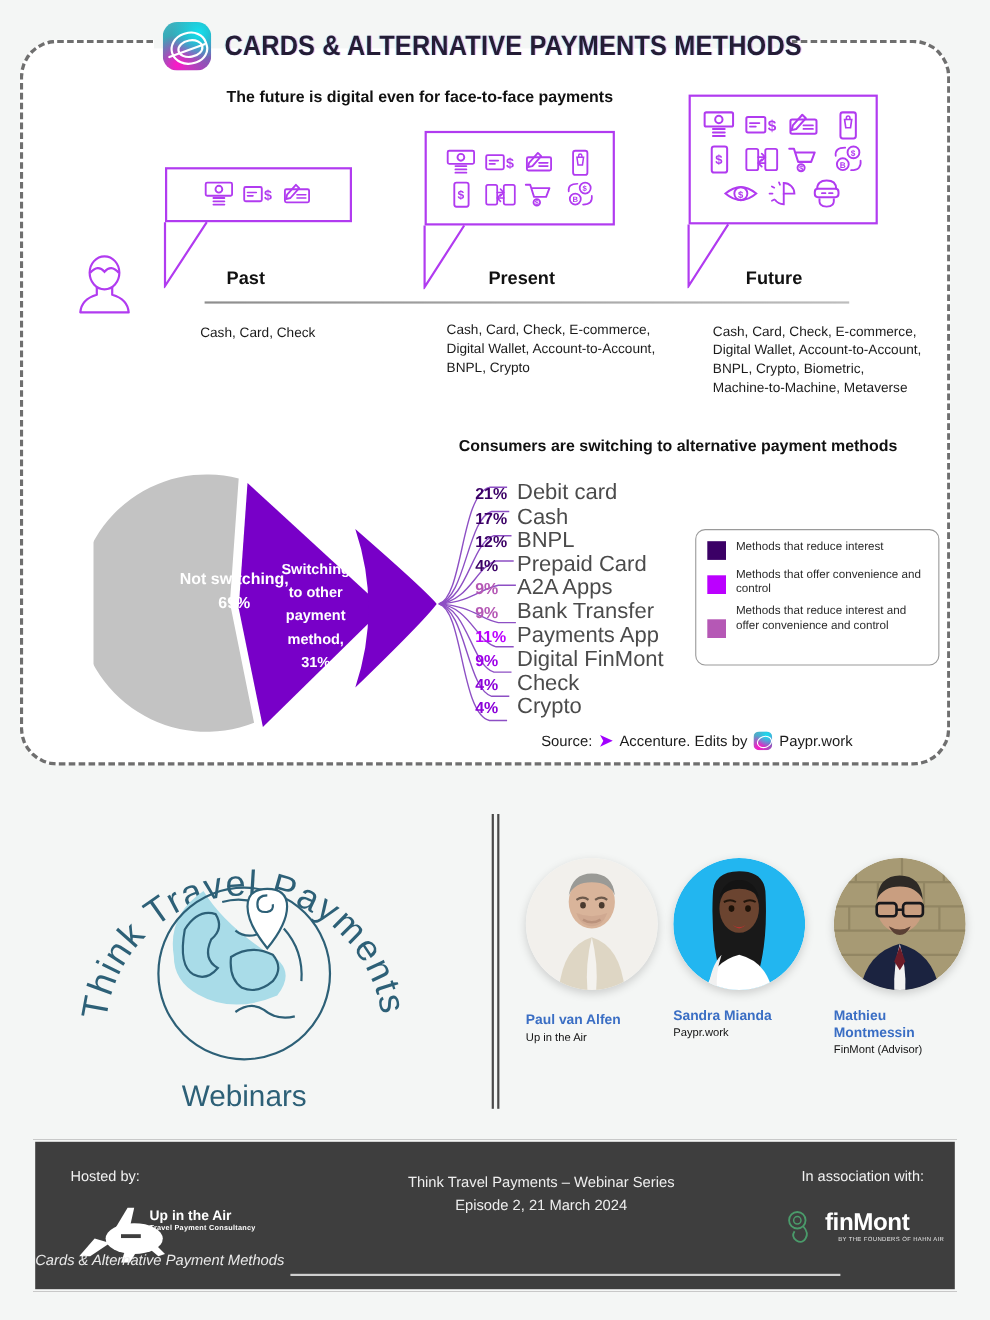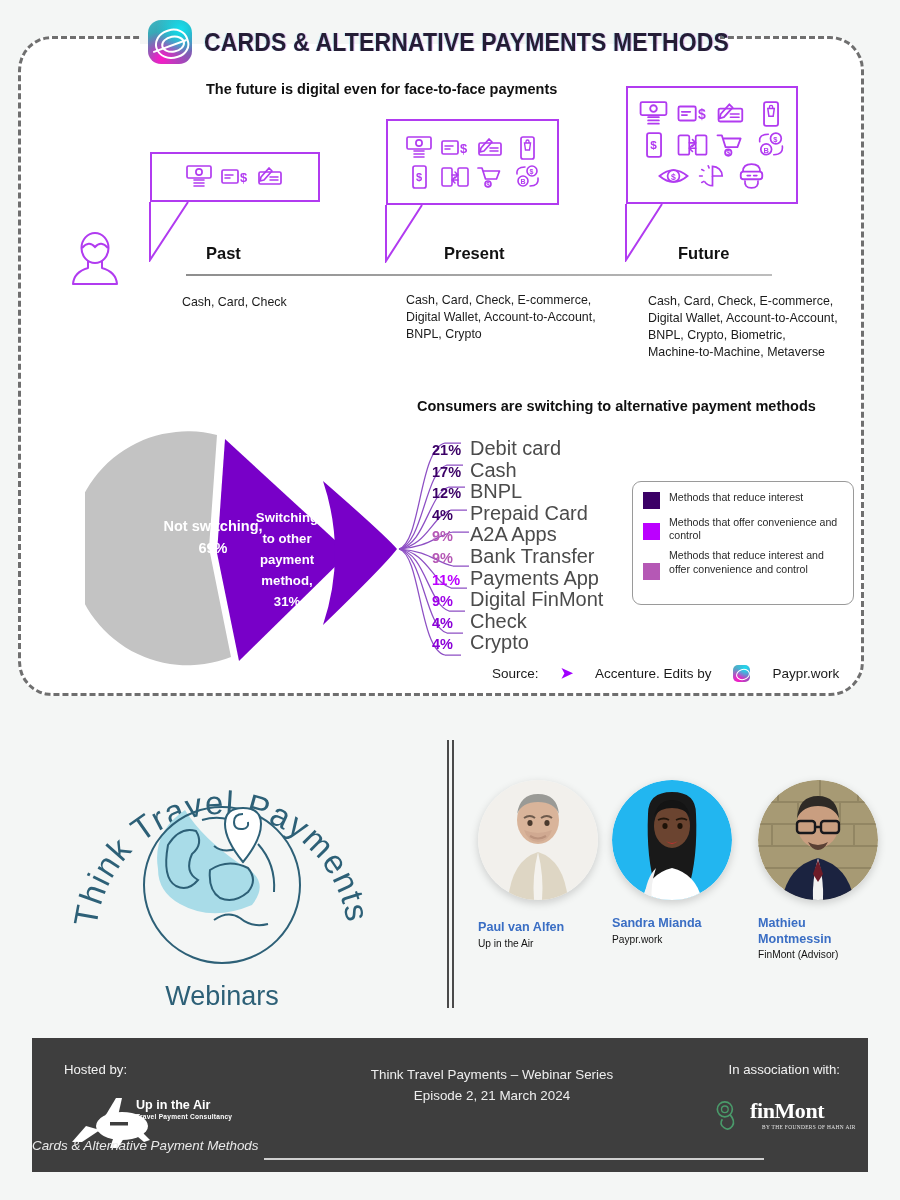--- a/index.html
+++ b/index.html
@@ -112,21 +112,21 @@
   .leg-tx{font-size:10.6px;line-height:13.2px;color:#2a2a2a;}
 
   .callouts{position:absolute;left:432px;top:437px;width:230px;}
   .co-row{display:flex;align-items:baseline;height:21.6px;}
   .co-pct{font-size:14.5px;font-weight:bold;width:38px;flex:none;}
   .co-lab{font-size:20px;color:#4b4b4b;}
 
   .source{
     position:absolute;left:492px;top:664px;
     font-size:13.5px;color:#1b1b1b;
-    display:flex;align-items:center;gap:22px;white-space:nowrap;
+    display:flex;align-items:center;gap:6px;white-space:nowrap;
   }
   .acc-chev{color:#a100ff;font-weight:bold;font-size:15px;}
   .src-logo{
     width:17px;height:17px;border-radius:5px;flex:none;position:relative;
     background:
       radial-gradient(circle at 72% 20%, #17dff0 0%, rgba(20,224,239,0) 55%),
       radial-gradient(circle at 28% 85%, #ff16c8 0%, rgba(255,22,200,0) 58%),
       linear-gradient(150deg,#45bcc8,#a93fbb);
     overflow:hidden;
   }
@@ -169,21 +169,21 @@
     font-size:13.4px;color:#eeeeee;line-height:21px;
   }
   .f-assoc{position:absolute;right:28px;top:24px;font-size:13.2px;color:#f2f2f2;}
   .uita{position:absolute;left:38px;top:54px;width:200px;height:56px;}
   .uita .txt{position:absolute;left:66px;top:6px;}
   .uita .t1{font-size:12.6px;font-weight:bold;color:#fff;}
   .uita .t2{font-size:6.6px;font-weight:bold;color:#fff;letter-spacing:.25px;margin-top:1px;}
   .f-rule{
     position:absolute;left:232px;top:120px;width:500px;height:2px;background:#cfcfcf;
   }
-  .finmont{position:absolute;right:26px;top:58px;width:130px;height:44px;font-family:Liberation Serif, serif;}
+  .finmont{position:absolute;right:26px;top:58px;width:130px;height:44px;}
   .fm-name{
     position:absolute;left:38px;top:2px;font-size:22px;font-weight:bold;color:#fff;
     letter-spacing:-.4px;
   }
   .fm-tag{
     position:absolute;left:50px;top:28px;font-size:5.4px;color:#e6e6e6;letter-spacing:.35px;
     white-space:nowrap;
   }
   .f-caption{
     position:absolute;left:0;top:100px;width:840px;

